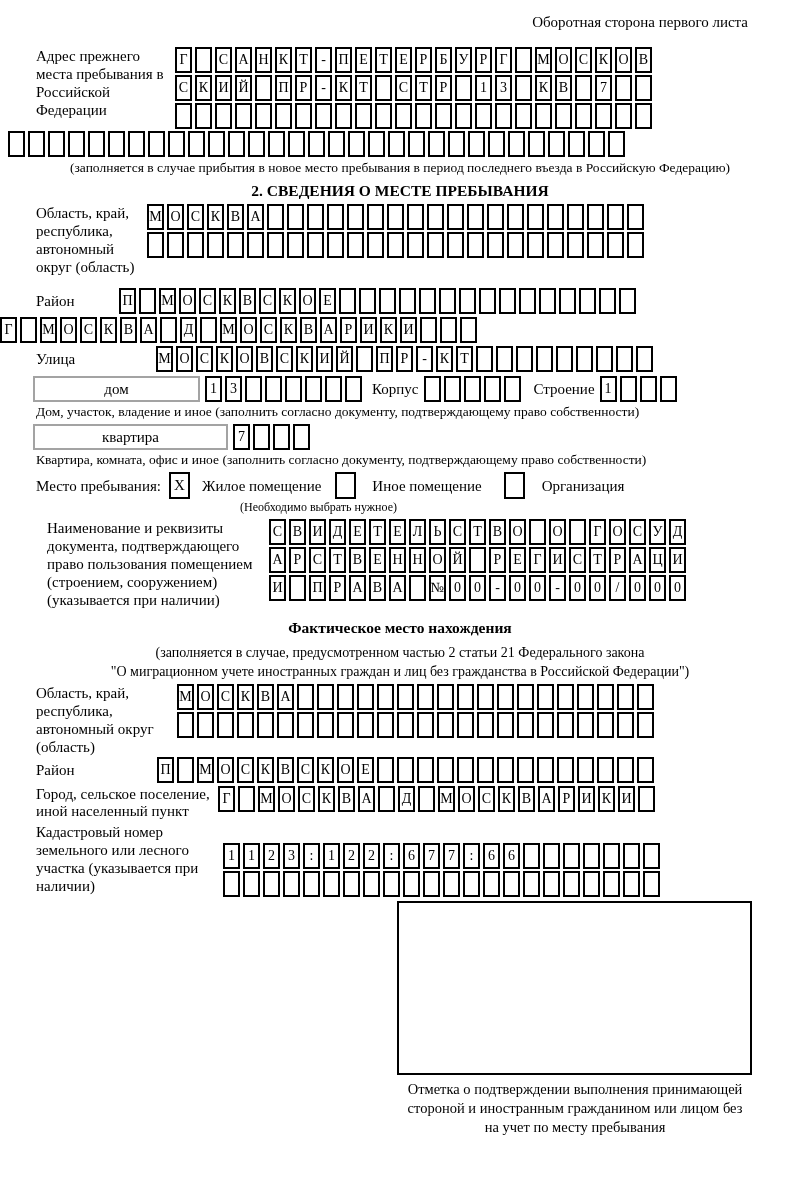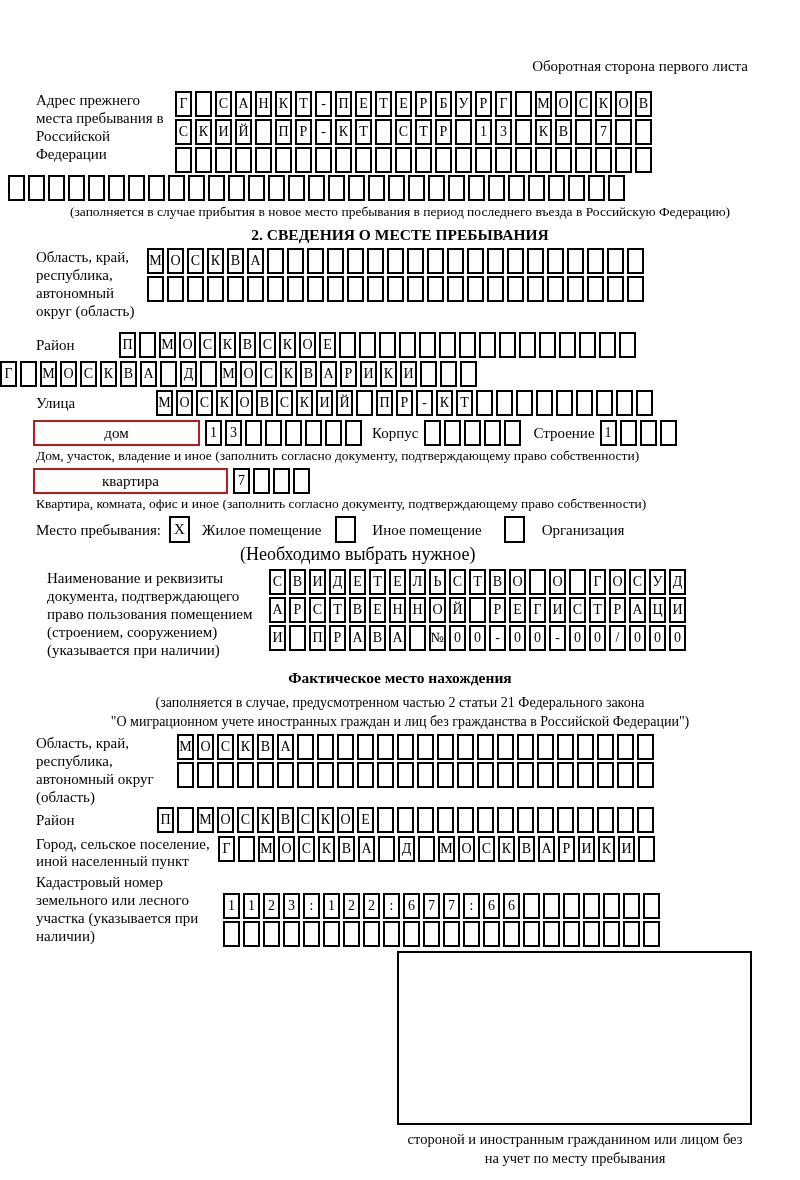--- a/index.html
+++ b/index.html
@@ -4,37 +4,37 @@
 <style>
   * { box-sizing: border-box; margin: 0; padding: 0; }
   html, body { background: #fff; }
   body {
     width: 800px; height: 1180px;
     font-family: "Liberation Serif", "DejaVu Serif", serif;
     color: #000;
     padding-top: 14px;
     overflow: hidden;
   }
-  .header-note { text-align: right; margin-right: 52px; font-size: 15px; margin-top: 44px; }
+  .header-note { text-align: right; margin-right: 52px; font-size: 15px; }
 
   .flexrow { display: flex; align-items: flex-start; }
   .label { font-size: 15px; line-height: 18px; }
   .ml36 { margin-left: 36px; }
   .rows > .cellrow { margin-bottom: 2px; }
 
   .cellrow { display: flex; }
   .cell {
     display: inline-flex; width: 17px; height: 26px;
     border: 2px solid #000; margin-right: 3px;
     align-items: center; justify-content: center;
     font-size: 14px; line-height: 14px; flex: none;
     background: #fff;
   }
   .wbox {
-    height: 26px; border: 2px solid #b91c1c; background: #fff;
+    height: 26px; border: 2px solid #a3a3a3; background: #fff;
     display: flex; align-items: center; justify-content: center;
     font-size: 15px; flex: none;
   }
   .chk {
     width: 21px; height: 27px; border: 2px solid #000; flex: none;
     display: flex; align-items: center; justify-content: center;
     font-size: 15px; background: #fff;
   }
   .inlbl { font-size: 15px; line-height: 26px; white-space: nowrap; }
 
@@ -70,21 +70,21 @@
   .apt-box { margin-left: 33px; width: 195px; }
   .apt-cells { margin-left: 5px; }
 
   .stay-row { margin-top: 4px; align-items: center; }
   .stay-lbl { margin-left: 36px; margin-right: 8px; }
   .opt1 { margin-left: 12px; }
   .chk2 { margin-left: 14px; }
   .opt2 { margin-left: 16px; }
   .chk3 { margin-left: 22px; }
   .opt3 { margin-left: 17px; }
-  .choose-note { font-size: 18px; margin-left: 240px; margin-top: 1px; }
+  .choose-note { font-size: 12px; margin-left: 240px; margin-top: 1px; }
 
   .doc-block { margin-top: 4px; padding-left: 11px; }
   .fact-title { margin-top: 10px; margin-bottom: 6px; }
 
   .cad-rows { padding-top: 20px; }
 
   .stamp-box {
     margin-left: 397px; margin-top: 2px;
     width: 355px; height: 174px;
     border: 2px solid #000; background: #fff;
@@ -668,17 +668,18 @@
           <span class="cell"></span>
           <span class="cell"></span>
           <span class="cell"></span>
           <span class="cell"></span>
         </div>
     </div>
   </div>
 
   <div class="stamp-box"></div>
   <div class="stamp-caption">
+    <div>Отметка о подтверждении выполнения принимающей</div>
     <div>стороной и иностранным гражданином или лицом без</div>
     <div>на учет по месту пребывания</div>
   </div>
 
 </div>
 
 </body></html>

